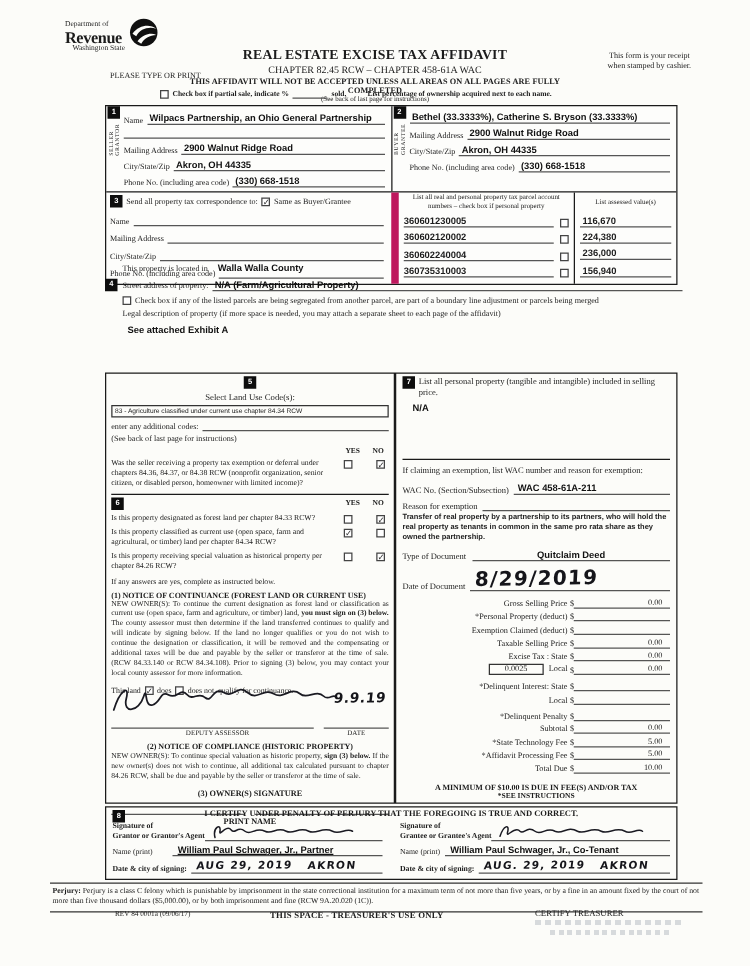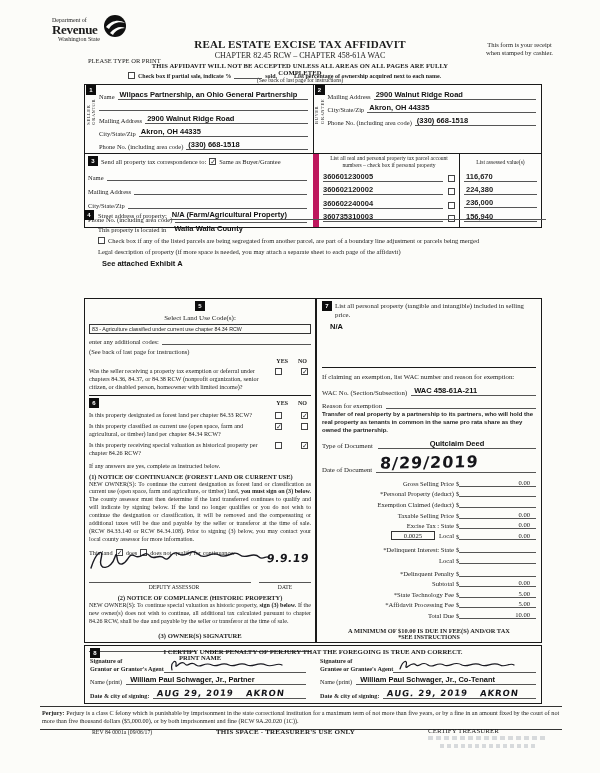--- a/index.html
+++ b/index.html
@@ -212,20 +212,23 @@
 
       <div class="party">
         <div class="party-rail">
           <span class="badge">2</span>
           <div class="party-side">
             <span class="vert">BUYER</span>
             <span class="vert">GRANTEE</span>
           </div>
         </div>
         <div class="party-fields">
+          <div class="field" style="margin-top:2px;">
+            <span class="fill val" style="margin-left:0;">Bethel (33.3333%), Catherine S. Bryson (33.3333%)</span>
+          </div>
           <div class="field">
             <span class="lbl">Mailing Address</span>
             <span class="fill val">2900 Walnut Ridge Road</span>
           </div>
           <div class="field">
             <span class="lbl">City/State/Zip</span>
             <span class="fill val">Akron, OH 44335</span>
           </div>
           <div class="field">
             <span class="lbl">Phone No. (including area code)</span>
@@ -283,28 +286,28 @@
         <div class="col-head" style="margin-top:4px;">List assessed value(s)</div>
         <div class="value-row" style="margin-top:6px;">116,670</div>
         <div class="value-row">224,380</div>
         <div class="value-row">236,000</div>
         <div class="value-row">156,940</div>
       </div>
     </div>
   </div>
 
   <div class="sec4">
+    <div class="field" style="margin-left:14px;">
+      <span class="lbl">This property is located in</span>
+      <span class="val" style="margin-left:8px;">Walla Walla County</span>
+    </div>
     <div class="field" style="align-items:center;">
       <span class="badge">4</span>
       <span class="lbl" style="margin-left:4px;">Street address of property:</span>
       <span class="fill val">N/A (Farm/Agricultural Property)</span>
-    </div>
-    <div class="field" style="margin-left:14px;">
-      <span class="lbl">This property is located in</span>
-      <span class="val" style="margin-left:8px;">Walla Walla County</span>
     </div>
     <div class="field" style="margin-left:14px; align-items:center;">
       <span class="cb"></span>
       <span class="lbl" style="margin-left:3px;">Check box if any of the listed parcels are being segregated from another parcel, are part of a boundary line adjustment or parcels being merged</span>
     </div>
     <div class="field" style="margin-left:14px;">
       <span class="lbl">Legal description of property (if more space is needed, you may attach a separate sheet to each page of the affidavit)</span>
     </div>
     <div class="field" style="margin-left:18px;">
       <span class="val">See attached Exhibit A</span>
@@ -520,21 +523,21 @@
         <div class="sigline-row">
           <span class="sig-label2"><span>Signature of</span><br><span>Grantor or Grantor's Agent</span></span>
           <span class="sig-scrawl">
             <svg width="120" height="18" viewBox="0 0 120 18">
               <path d="M4,14 C2,6 9,2 8,9 C7,14 13,3 17,8 C20,12 22,4 28,9 C33,13 36,5 44,9 C50,12 53,5 61,9 C67,12 71,5 79,9 C85,12 90,5 98,9 C104,12 109,6 114,9" fill="none" stroke="#1a1a22" stroke-width="1.2" stroke-linecap="round"></path>
             </svg>
           </span>
         </div>
         <div class="np-row">
           <span>Name (print)</span>
-          <span class="uline val" style="flex:1; margin-left:4px; padding:0 4px;">William Paul Schwager, Jr., Partner</span>
+          <span class="uline val" style="flex:1; margin-left:16px; padding:0 4px;text-decoration:underline;">William Paul Schwager, Jr., Partner</span>
         </div>
         <div class="dc-row">
           <span style="font-weight:bold;">Date &amp; city of signing:</span>
           <span class="uline" style="flex:1; margin-left:4px; padding:0 4px; white-space:nowrap;">
             <span class="hand hand-date">AUG 29, 2019</span>
             <span class="hand hand-date" style="margin-left:10px;">AKRON</span>
           </span>
         </div>
       </div>
       <div class="sig-col">

